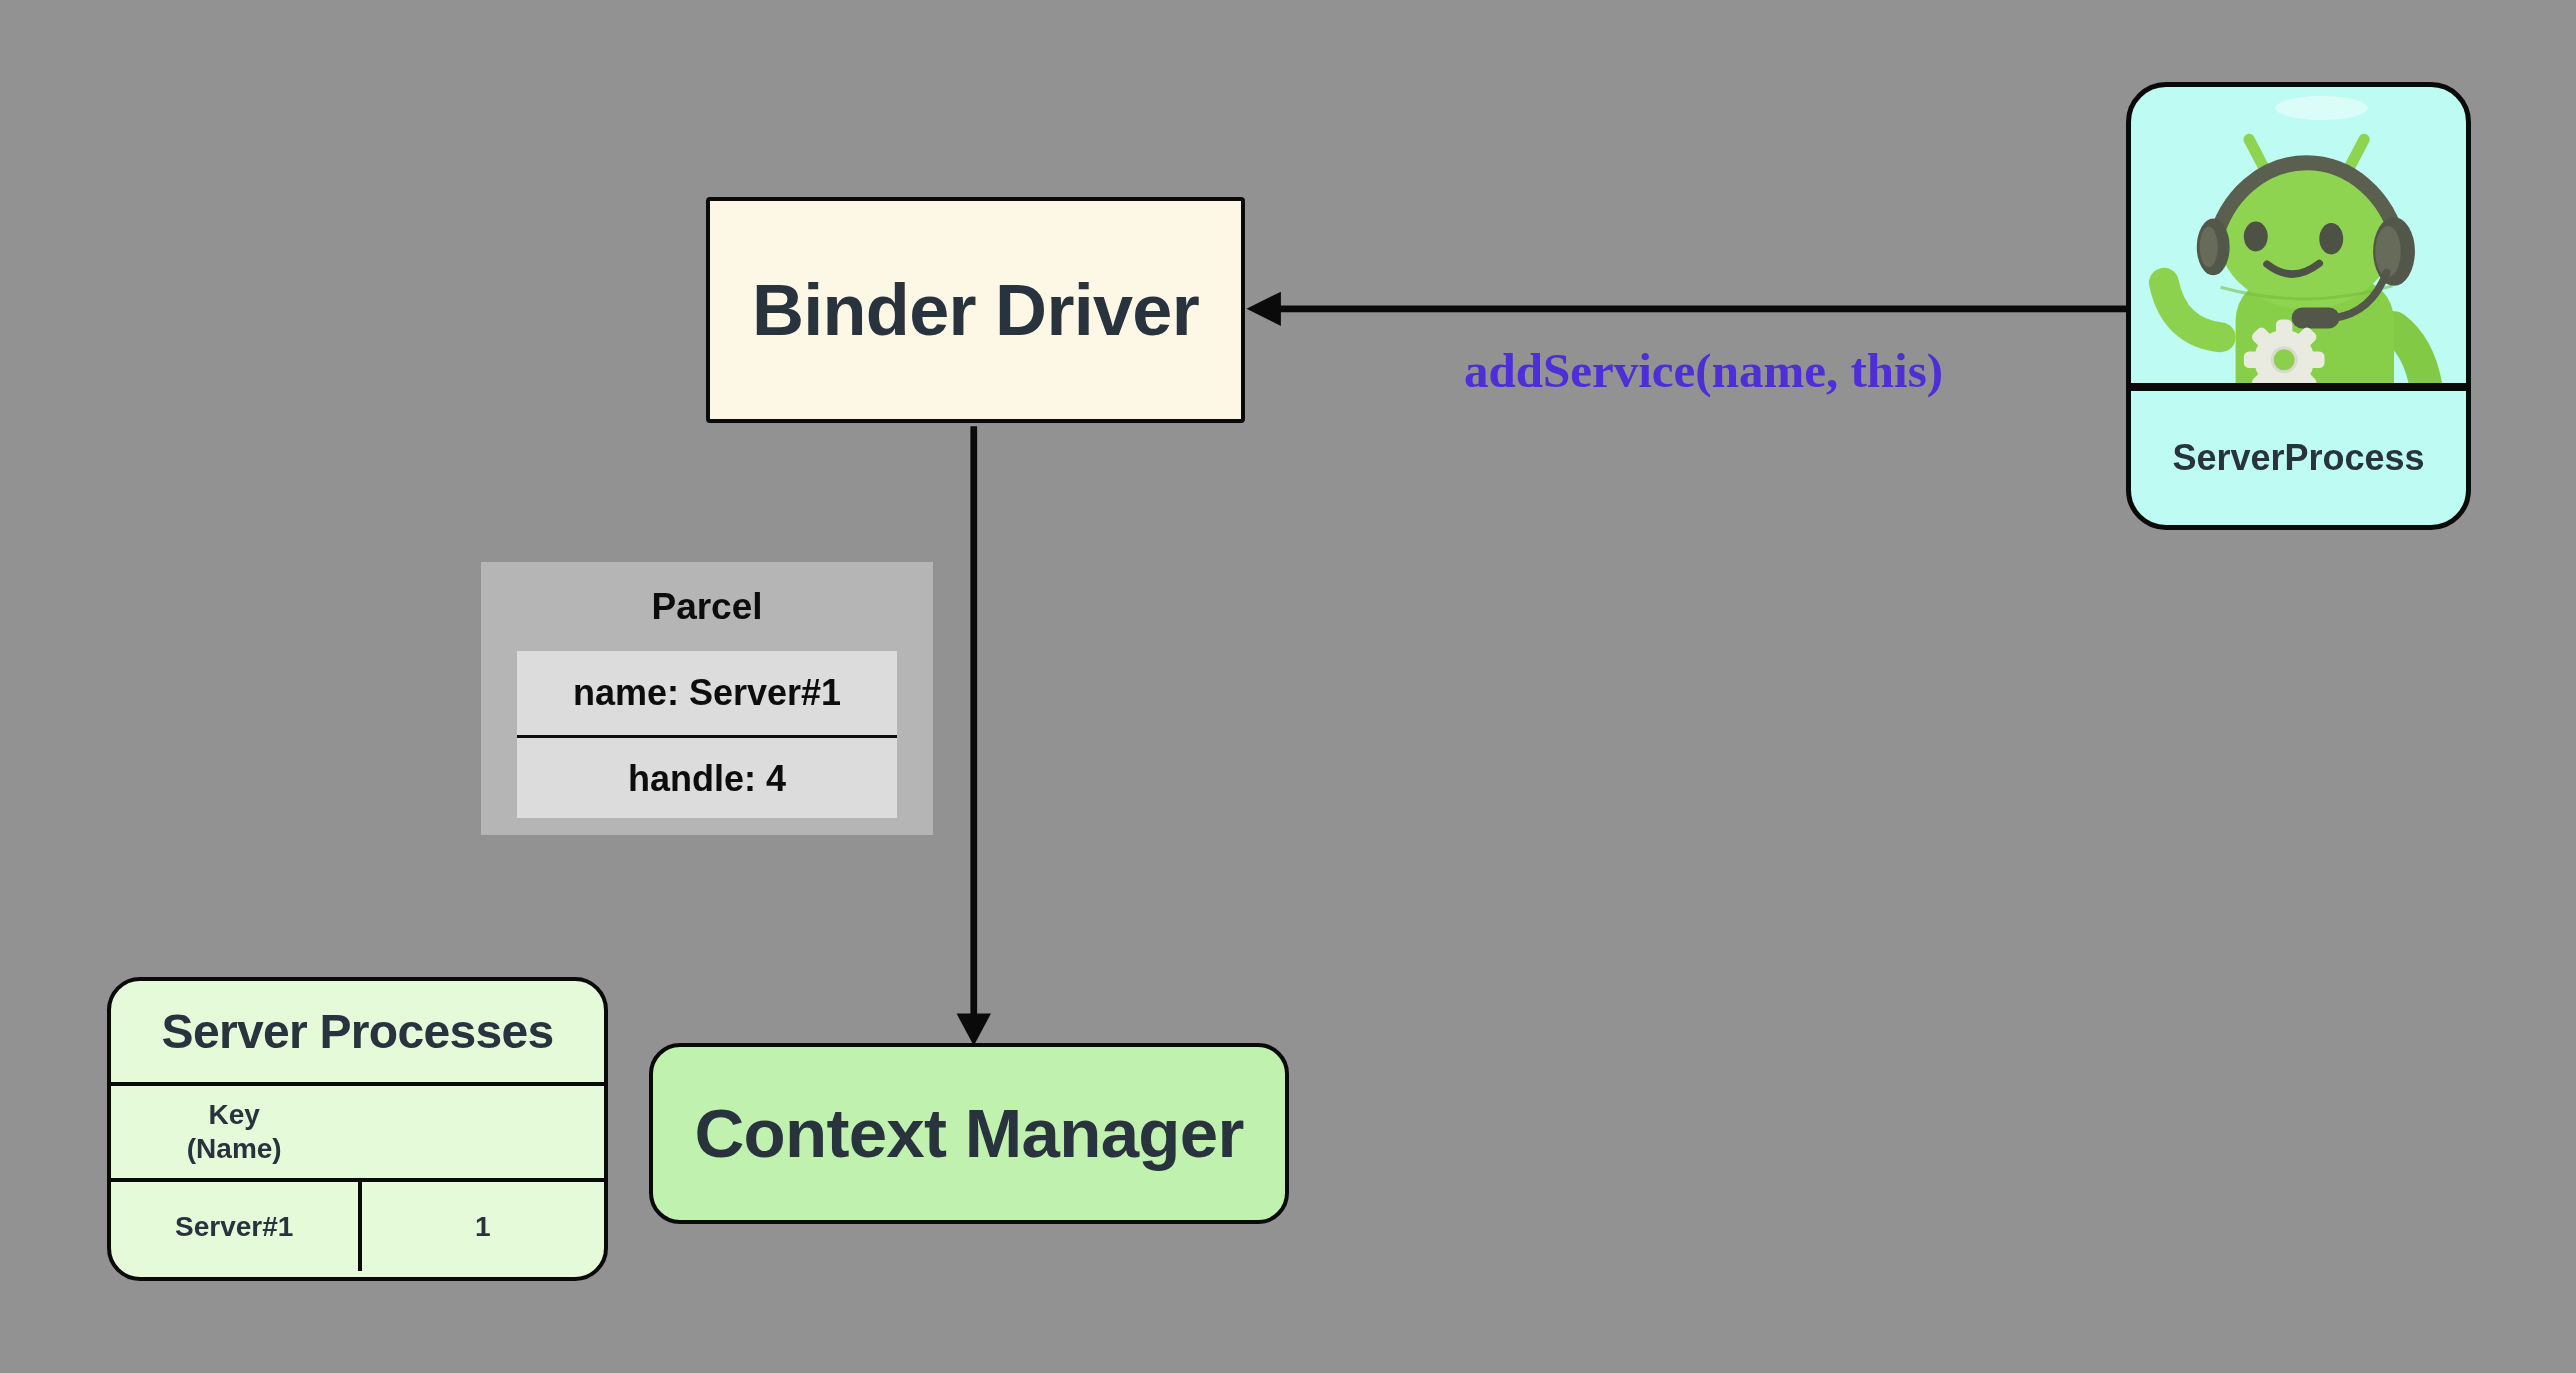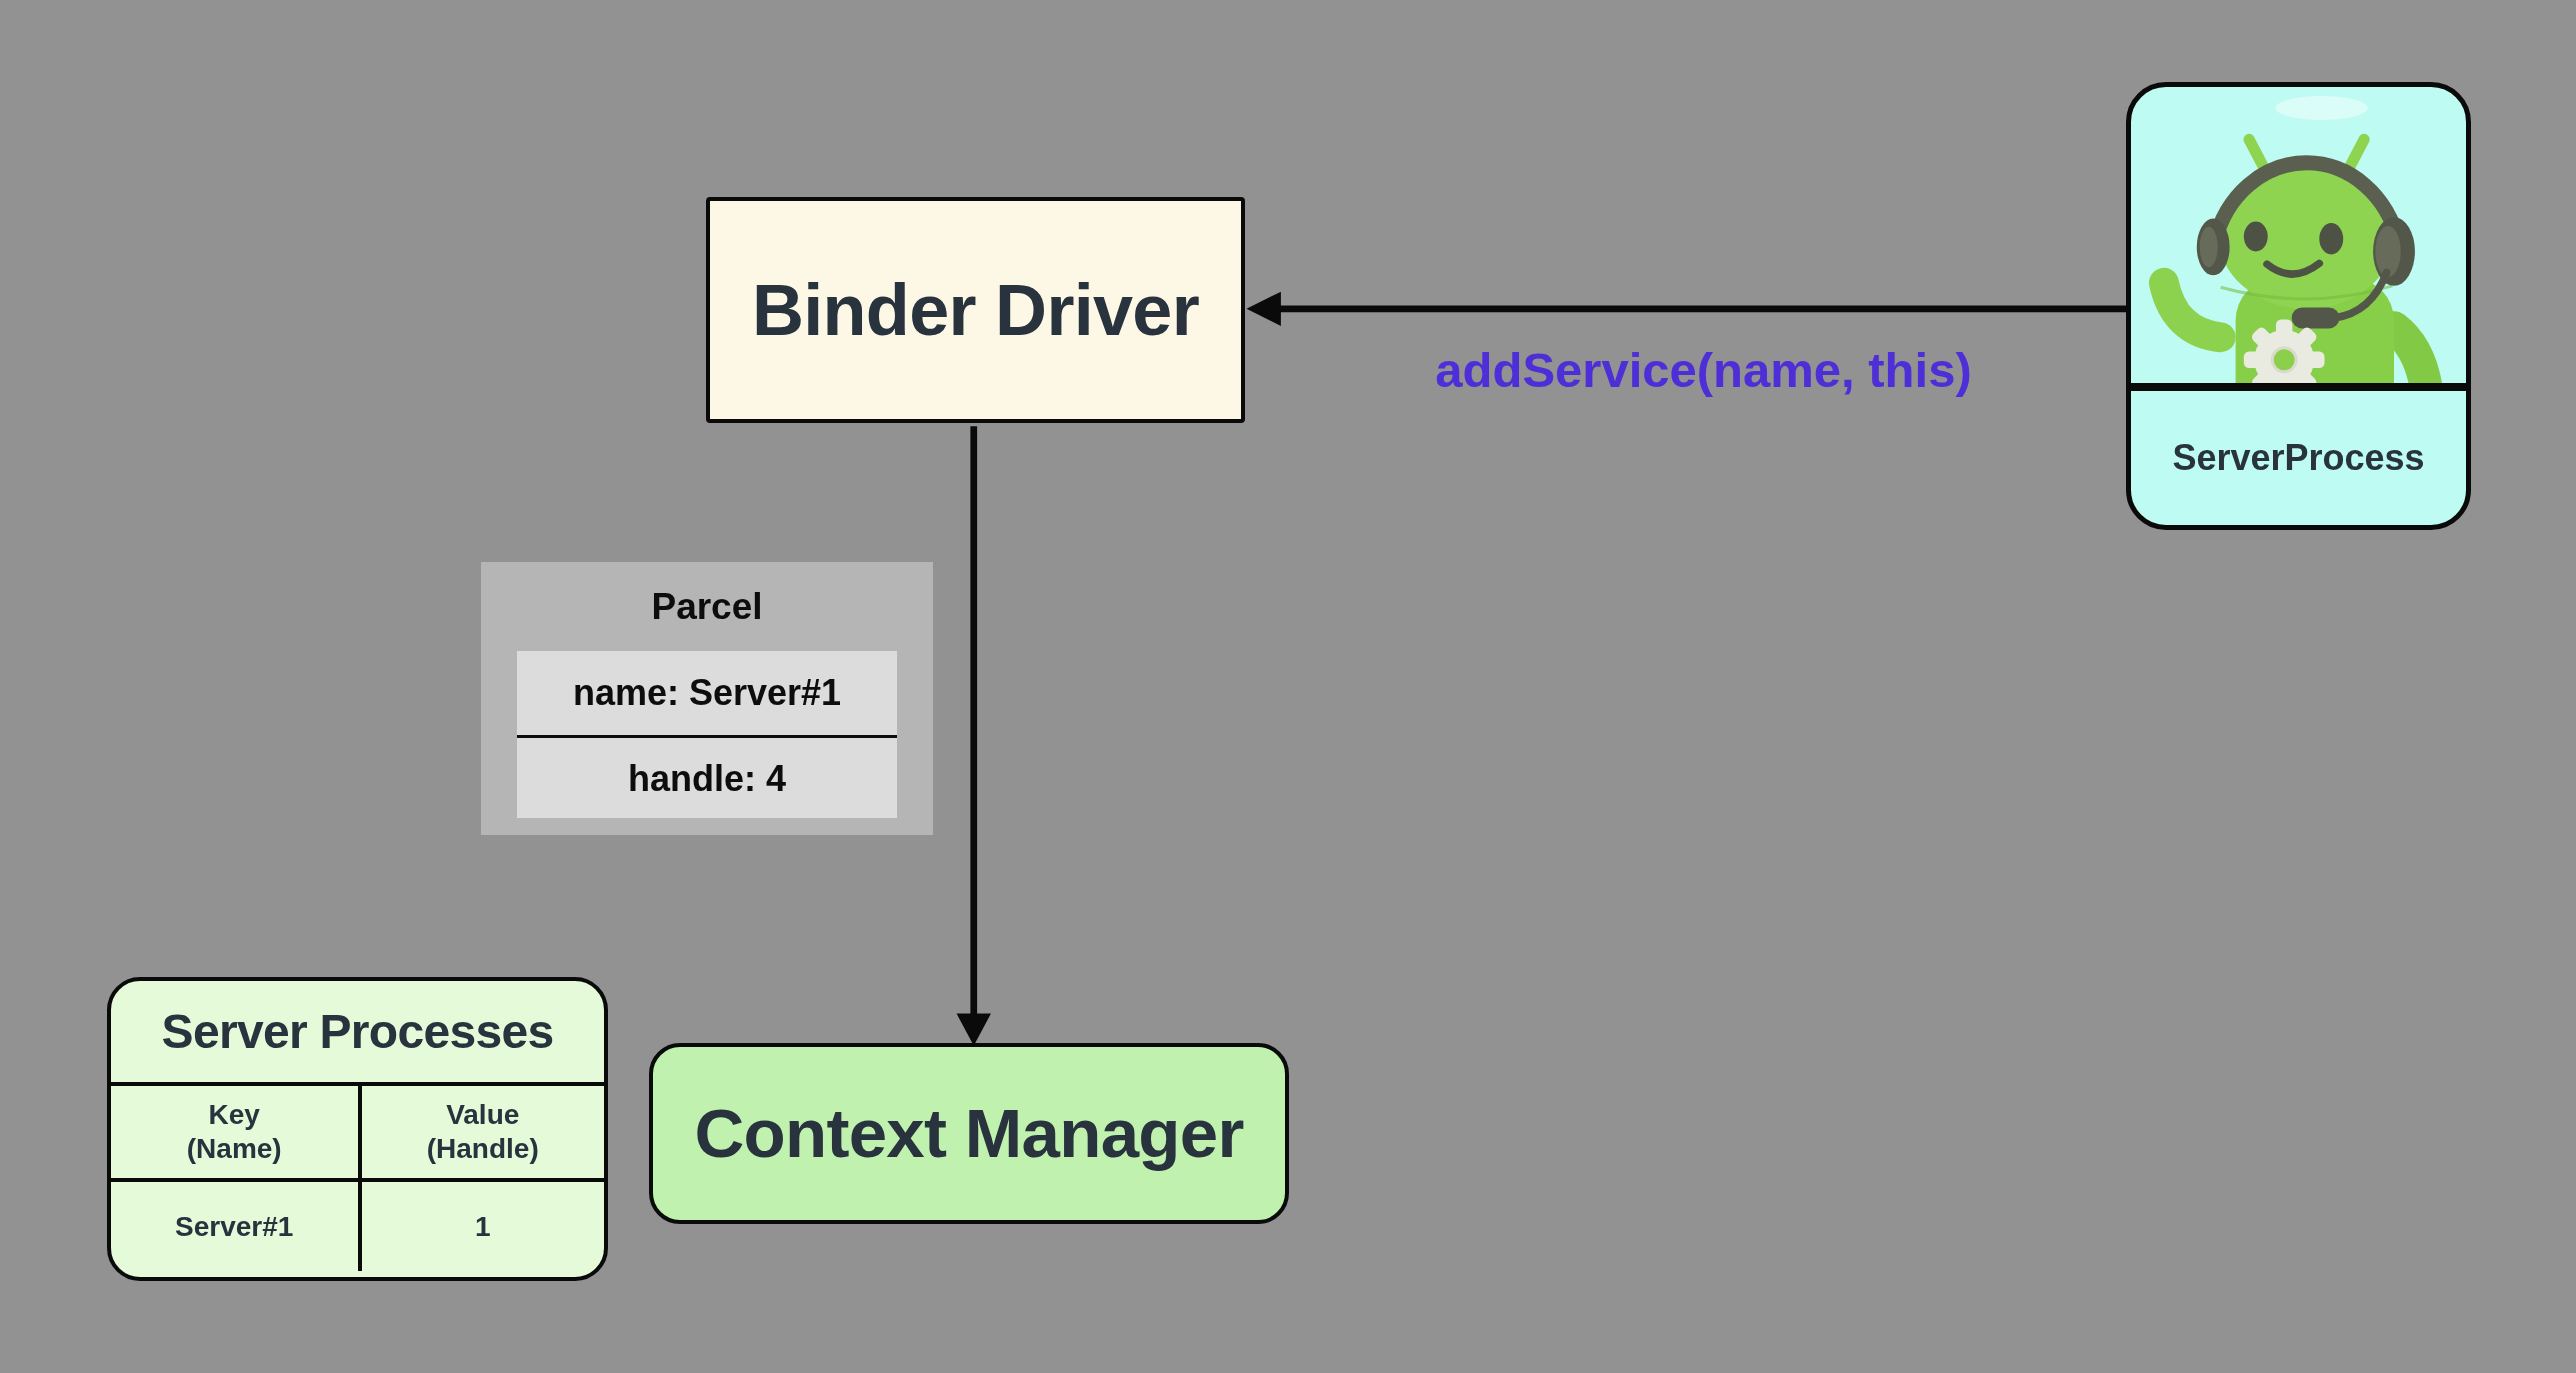--- a/index.html
+++ b/index.html
@@ -44,21 +44,21 @@
   }
   .sp-label {
     position: absolute; left: 0; right: 0; top: 303px; bottom: 0;
     display: flex; flex-direction: row; align-items: center; justify-content: center;
     color: #28333e; font-weight: 700; font-size: 36px; line-height: 1.2;
   }
   .edge-label {
     position: absolute;
     left: 1356px; top: 342px; width: 695px;
     text-align: center;
-    font-family: Liberation Sans, sans-serif;
+    font-family: Liberation Serif, serif;
     font-weight: 700; font-size: 49px;
     color: #4e2ed6;
   }
   .arrows { position: absolute; inset: 0; width: 2576px; height: 1374px; }
 
   
   .parcel {
     position: absolute; left: 481px; top: 562px; width: 452px; height: 273px;
     background: #b5b5b5;
   }
@@ -188,24 +188,20 @@
     <span>Context Manager</span>
   </div>
 
   <div class="sptable">
     <div class="t-title">Server Processes</div>
     <div class="t-row header">
       <div class="t-cell">
         <span>Key</span>
         <span>(Name)</span>
       </div>
-      <div class="t-cell">
-        <span>Value</span>
-        <span>(Handle)</span>
-      </div>
     </div>
     <div class="t-row data">
       <div class="t-cell">Server#1</div>
       <div class="t-cell">1</div>
     </div>
   </div>
 
 </div>
 
 

